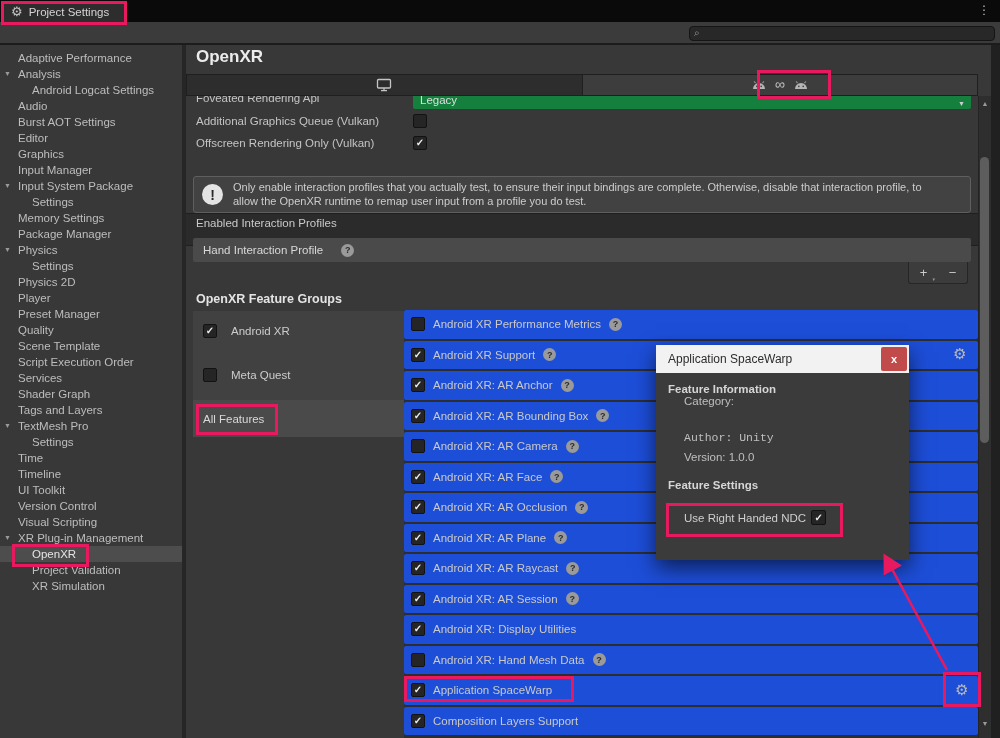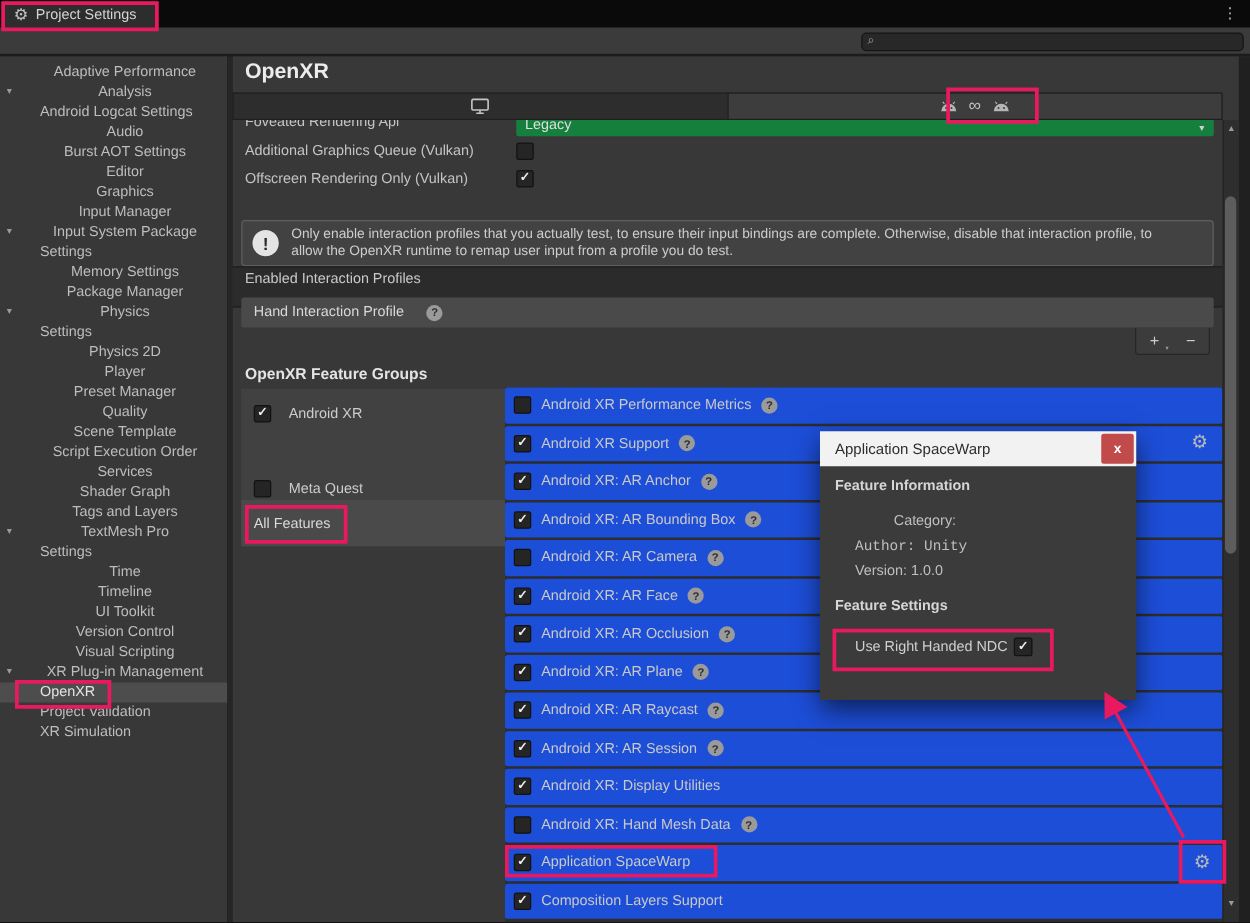--- a/index.html
+++ b/index.html
@@ -20,21 +20,21 @@
   .searchbox { position:absolute; right:5px; top:4px; width:306px; height:15px; background:#282828;
                border:1px solid #151515; border-radius:4px; display:flex; align-items:center; padding:0 4px; }
   .searchbox .mag { font-size:10px; color:#9a9a9a; line-height:1; transform:translateY(-1px); }
   .searchbox input { flex:1; background:transparent; border:none; outline:none; color:#ddd; font-size:10px; height:12px; }
 
   
   .sidebar { position:absolute; left:0; top:45px; width:182px; bottom:0; background:#383838; padding-top:5px; overflow:hidden; }
   .side-divider { position:absolute; left:182px; top:45px; width:4px; bottom:0; background:#262626; }
   .side-item { position:relative; height:16px; line-height:16px; color:#bdbdbd; white-space:nowrap; cursor:default; }
   .side-item .fold { position:absolute; left:4px; top:0; font-size:7px; color:#9a9a9a; line-height:16px; }
-  .side-item.lv1 { padding-left:18px;text-align:center; }
+  .side-item.lv1 { padding-left:18px; }
   .side-item.lv2 { padding-left:32px; }
   .side-item.selected { background:#4d4d4d; color:#e4e4e4; }
 
   
   .mainbg { position:absolute; left:186px; top:45px; right:0; bottom:0; background:#383838; }
   .right-edge { position:absolute; left:991px; top:45px; width:9px; bottom:0; background:#202020; }
   .page-title { position:absolute; left:196px; top:47px; font-size:17px; font-weight:bold; color:#ececec; }
 
   
   .tabbar { position:absolute; left:186px; top:74px; width:792px; height:22px; display:flex; z-index:3;
@@ -253,21 +253,21 @@
   </div>
 
   <div class="fg-header">OpenXR Feature Groups</div>
   <div class="group-panel">
     <div class="group-row" style="top:13px;">
       <span class="cb">
           <span class="mark">✓</span>
         </span>
       <span>Android XR</span>
     </div>
-    <div class="group-row" style="top:73px;">
+    <div class="group-row" style="top:57px;">
       <span class="cb unchecked">
           <span class="mark">✓</span>
         </span>
       <span>Meta Quest</span>
     </div>
     <div class="all-features">
       <span>All Features</span>
     </div>
   </div>
 
@@ -370,21 +370,21 @@
     </div>
   <span class="row-gear top">⚙</span>
   <span class="row-gear bottom">⚙</span>
 
   <div class="popup">
     <div class="popup-title">Application SpaceWarp</div>
     <div class="popup-close">
         <span>x</span>
       </div>
     <div class="popup-h" style="top:38px;">Feature Information</div>
-    <div class="popup-line" style="top:66px;margin-left:31px;">Category:</div>
+    <div class="popup-line" style="top:50px;">Category:</div>
     <div class="popup-line" style="top:86px;font-family:Liberation Mono, monospace;">Author: Unity</div>
     <div class="popup-line" style="top:106px;">Version: 1.0.0</div>
     <div class="popup-h" style="top:134px;text-align:center;">Feature Settings</div>
     <div class="popup-setting" style="top:165px;">
       <span>Use Right Handed NDC</span>
       <span class="cb">
           <span class="mark">✓</span>
         </span>
     </div>
   </div>

